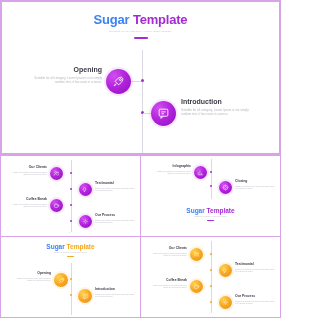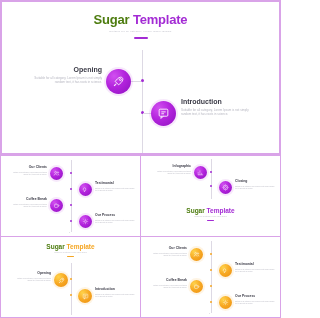--- a/index.html
+++ b/index.html
@@ -17,21 +17,21 @@
   
   .tl { left:0;   top:155px; width:141px; height:82px; }
   .tr { left:140px; top:155px; width:141px; height:82px; }
   
   .bl { left:0;   top:236px; width:141px; height:82px; }
   .br { left:140px; top:236px; width:141px; height:82px; }
 
   
   .title-wrap { text-align:center; width:100%; }
   .big-title { font-size:13px; font-weight:bold; letter-spacing:-0.2px; line-height:1.1; }
-  .t-dark { color:#4d7c0f; }
+  .t-dark { color:#3b82f6; }
   .t-purple { color:#a32bd4; }
   .t-orange { color:#f5a623; }
   .sub-line { font-size:2.4px; color:#b9b9c4; margin-top:3px; letter-spacing:0.3px; }
   .accent-bar { width:14px; height:2px; background:#a32bd4; margin:4px auto 0; border-radius:1px; }
   .accent-bar.orange { background:#f5a623; }
 
   .mini-title { font-size:6.5px; font-weight:bold; line-height:1.1; }
   .mini-sub { font-size:1.6px; color:#c3c3cc; margin-top:2px; }
   .accent-bar.mini { width:7px; height:1.2px; margin-top:2.5px; }
 

